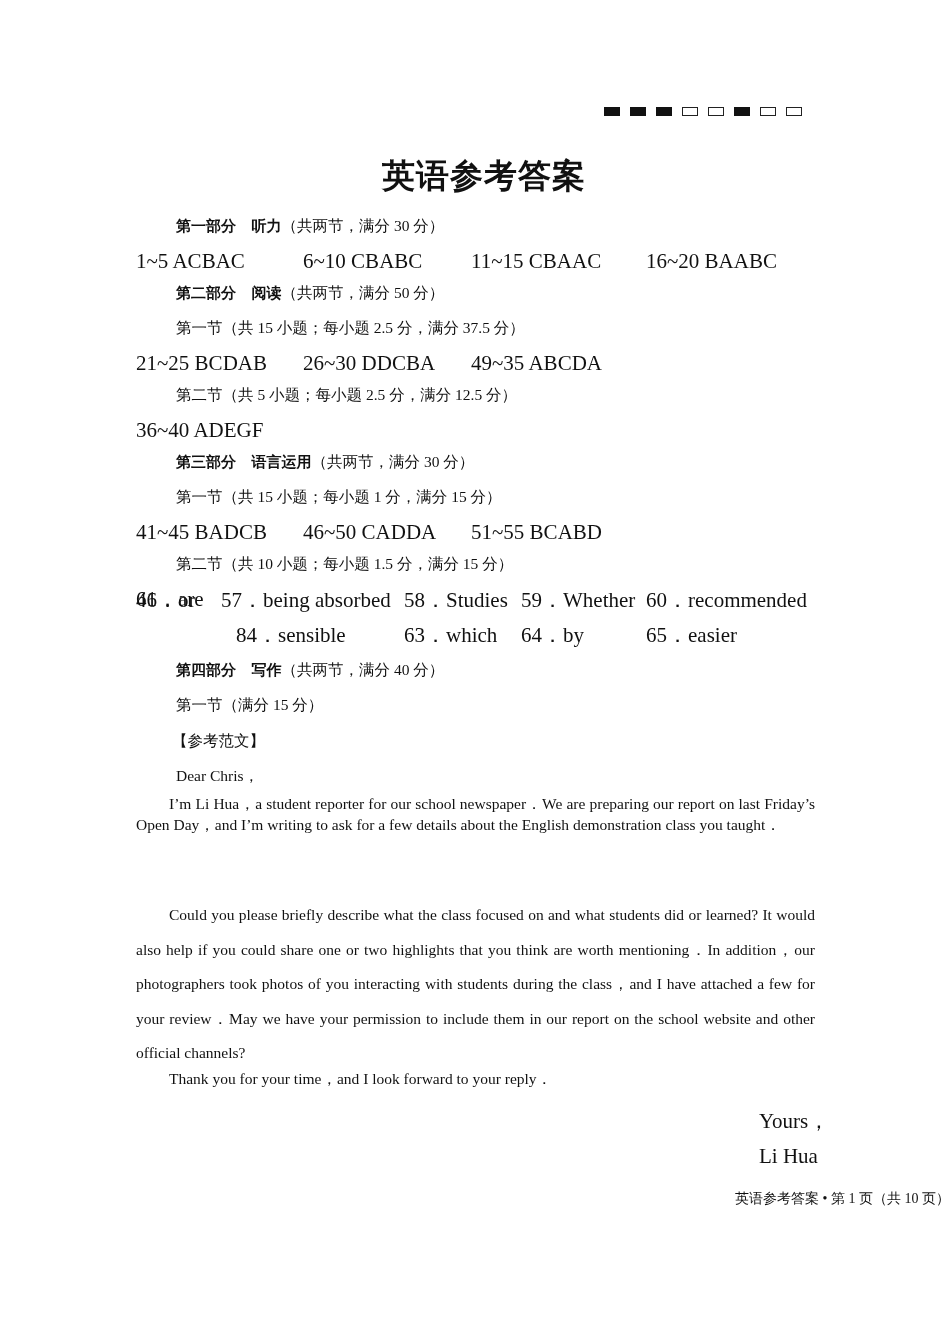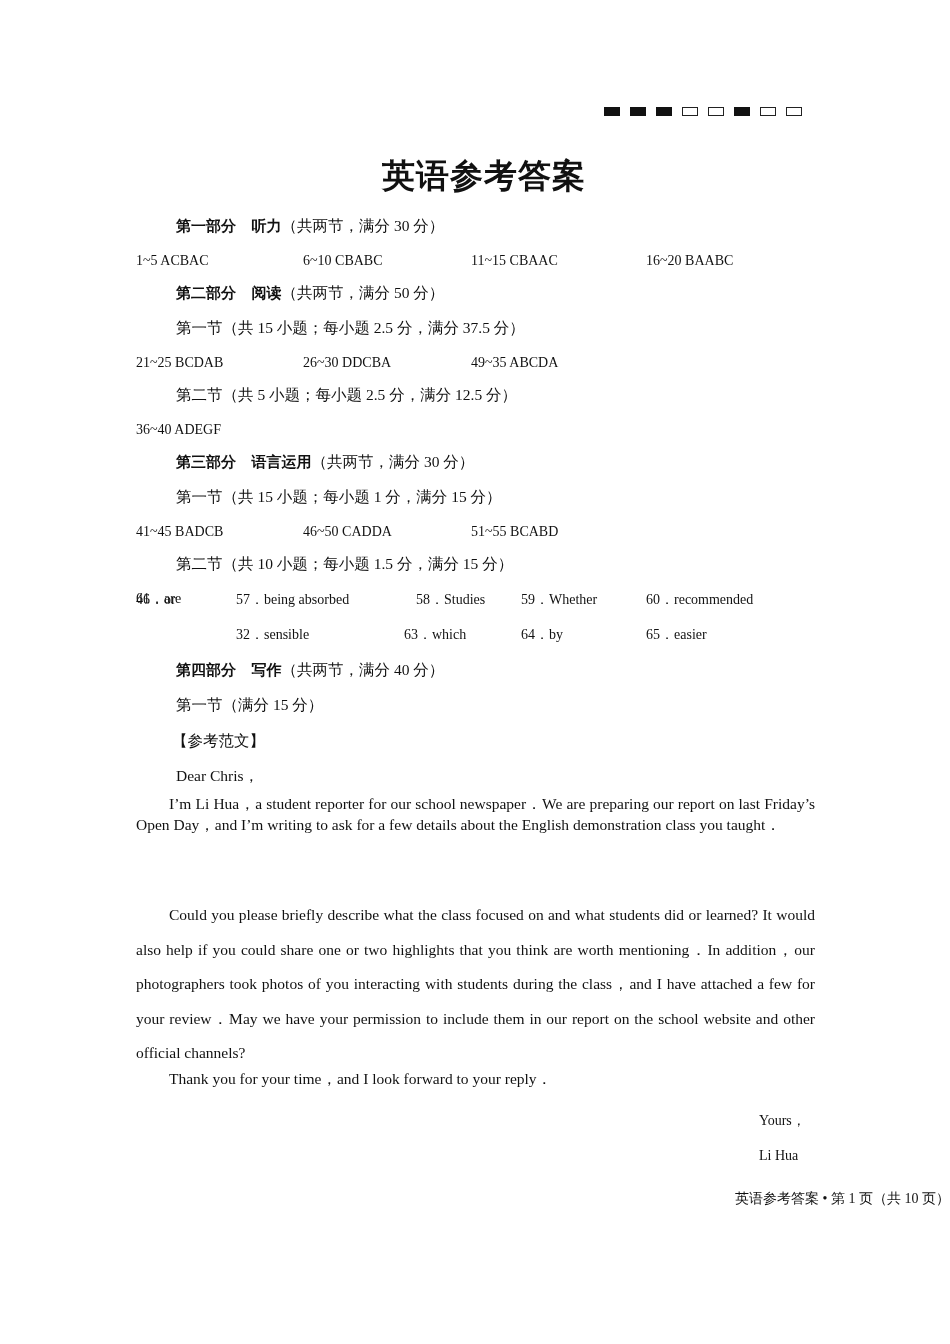--- a/index.html
+++ b/index.html
@@ -23,21 +23,21 @@
     letter-spacing: 1px;
     margin-top: 16px;
   }
   .line {
     position: absolute; left: 136px; font-size: 15.5px; white-space: nowrap;
     line-height: 20px;
     margin-left: 40px;
   }
   .bold { font-weight: bold; font-family: "DejaVu Sans", "Liberation Sans", sans-serif; font-size: 15px; }
   .sec-tail { font-weight: normal; font-family: "Liberation Serif", serif; font-size: 15.5px; }
-  .cell { position: absolute; font-size: 14px; white-space: nowrap; line-height: 20px; }
+  .cell { position: absolute; font-size: 21px; white-space: nowrap; line-height: 20px; }
   .para {
     position: absolute; left: 136px; width: 679px; font-size: 15.5px;
     line-height: 21px; text-align: justify; text-indent: 33px;
   }
   .footer {
     position: absolute; top: 1190px; left: 0; width: 950px;
     text-align: right; font-size: 14px;
   }
 </style>
 </head>
@@ -80,27 +80,27 @@
   <span class="bold">第三部分</span>&nbsp;&nbsp;&nbsp;
   <span class="bold">语言运用</span><span class="sec-tail">（共两节，满分 30 分）</span>
 </div>
 <div class="line" style="top:487px">第一节（共 15 小题；每小题 1 分，满分 15 分）</div>
 <div class="cell" style="top:522px;left:136px">41~45 BADCB</div>
 <div class="cell" style="top:522px;left:303px">46~50 CADDA</div>
 <div class="cell" style="top:522px;left:471px">51~55 BCABD</div>
 <div class="line" style="top:554px">第二节（共 10 小题；每小题 1.5 分，满分 15 分）</div>
 
 <div class="cell" style="top:590px;left:136px">46．or</div>
-<div class="cell" style="top:590px;left:236px">57．being absorbed</div>
-<div class="cell" style="top:590px;left:416px">58．Studies</div>
+<div class="cell" style="top:590px;left:221px">57．being absorbed</div>
+<div class="cell" style="top:590px;left:404px">58．Studies</div>
 <div class="cell" style="top:590px;left:521px">59．Whether</div>
 <div class="cell" style="top:590px;left:646px">60．recommended</div>
 
 <div class="cell" style="top:589px;left:136px">61．are</div>
-<div class="cell" style="top:625px;left:236px">32．sensible</div>
+<div class="cell" style="top:625px;left:236px">84．sensible</div>
 <div class="cell" style="top:625px;left:404px">63．which</div>
 <div class="cell" style="top:625px;left:521px">64．by</div>
 <div class="cell" style="top:625px;left:646px">65．easier</div>
 
 <div class="line" style="top:660px">
   <span class="bold">第四部分</span>&nbsp;&nbsp;&nbsp;
   <span class="bold">写作</span><span class="sec-tail">（共两节，满分 40 分）</span>
 </div>
 <div class="line" style="top:695px">第一节（满分 15 分）</div>
 <div class="line" style="top:731px;left:132px">【参考范文】</div>

